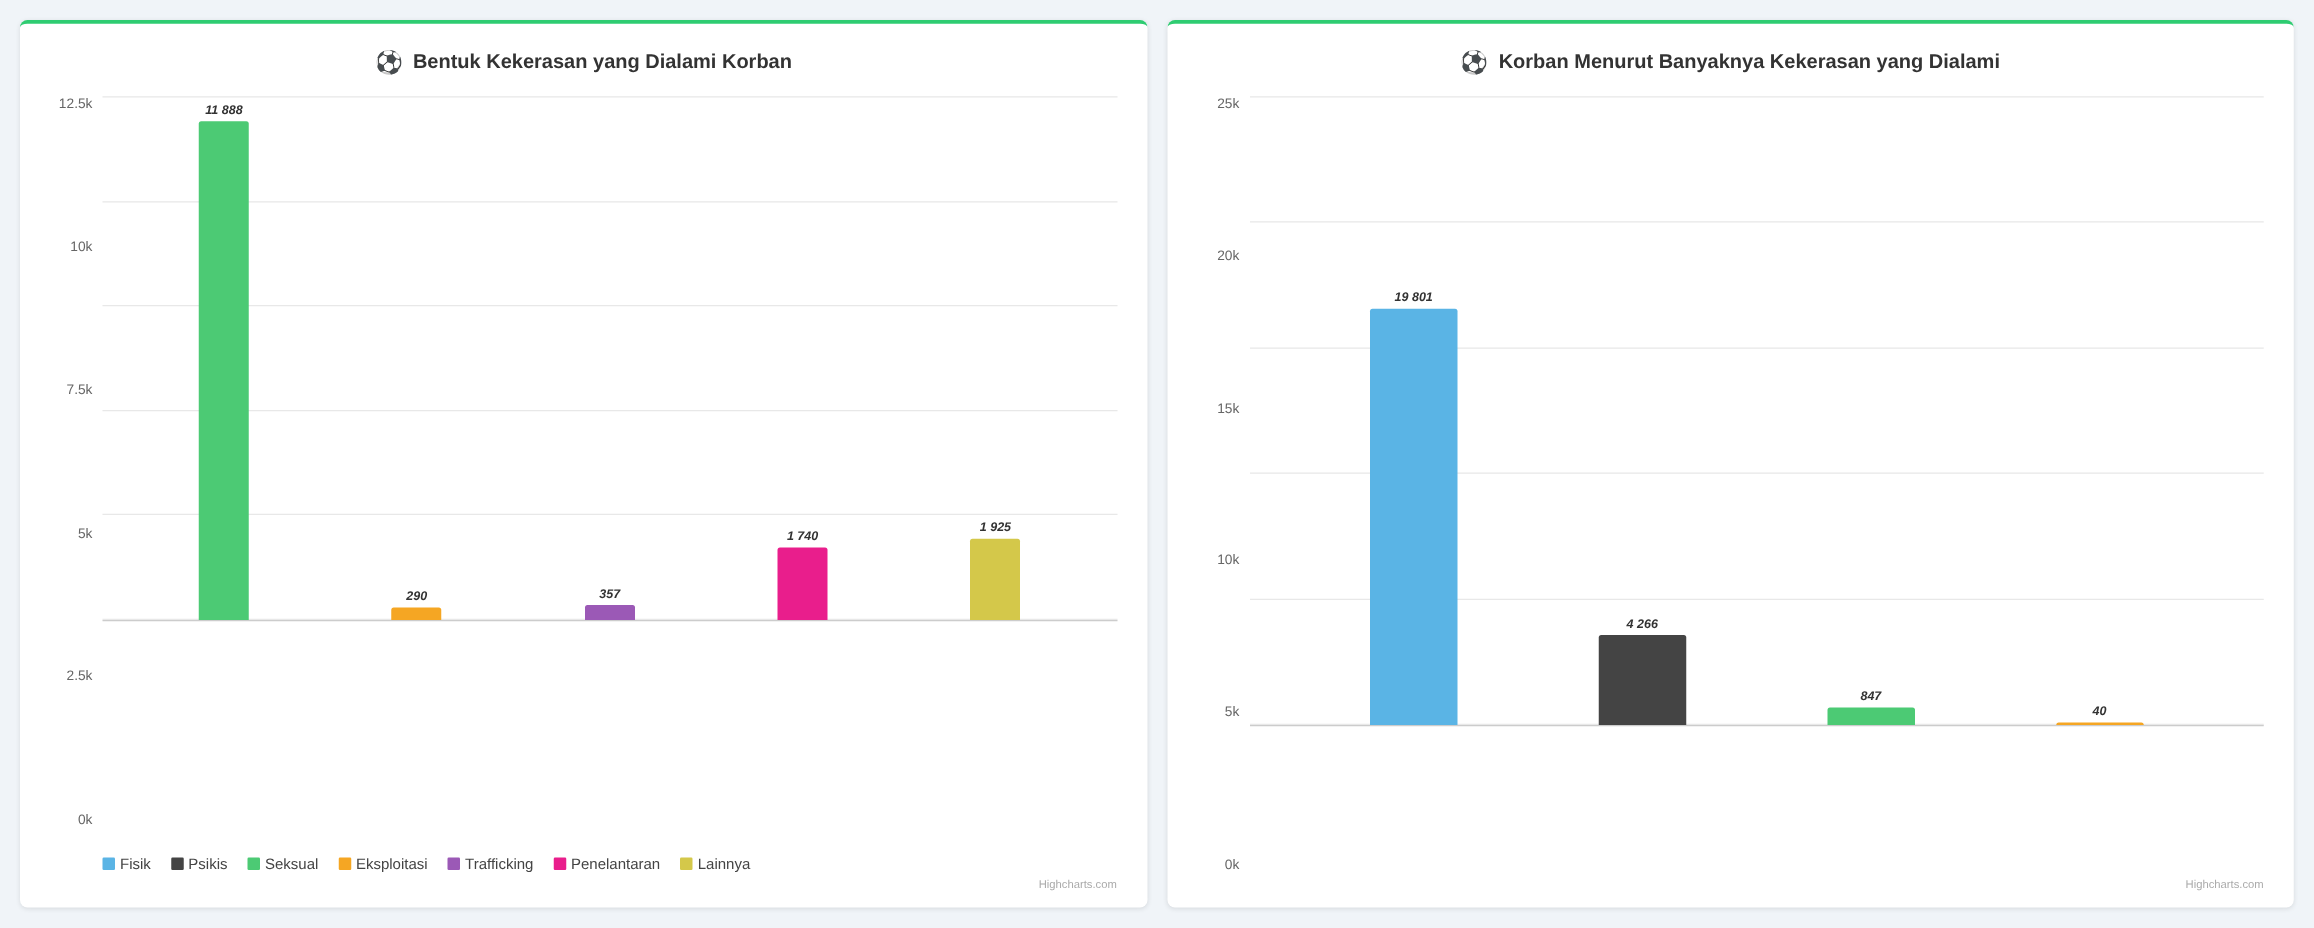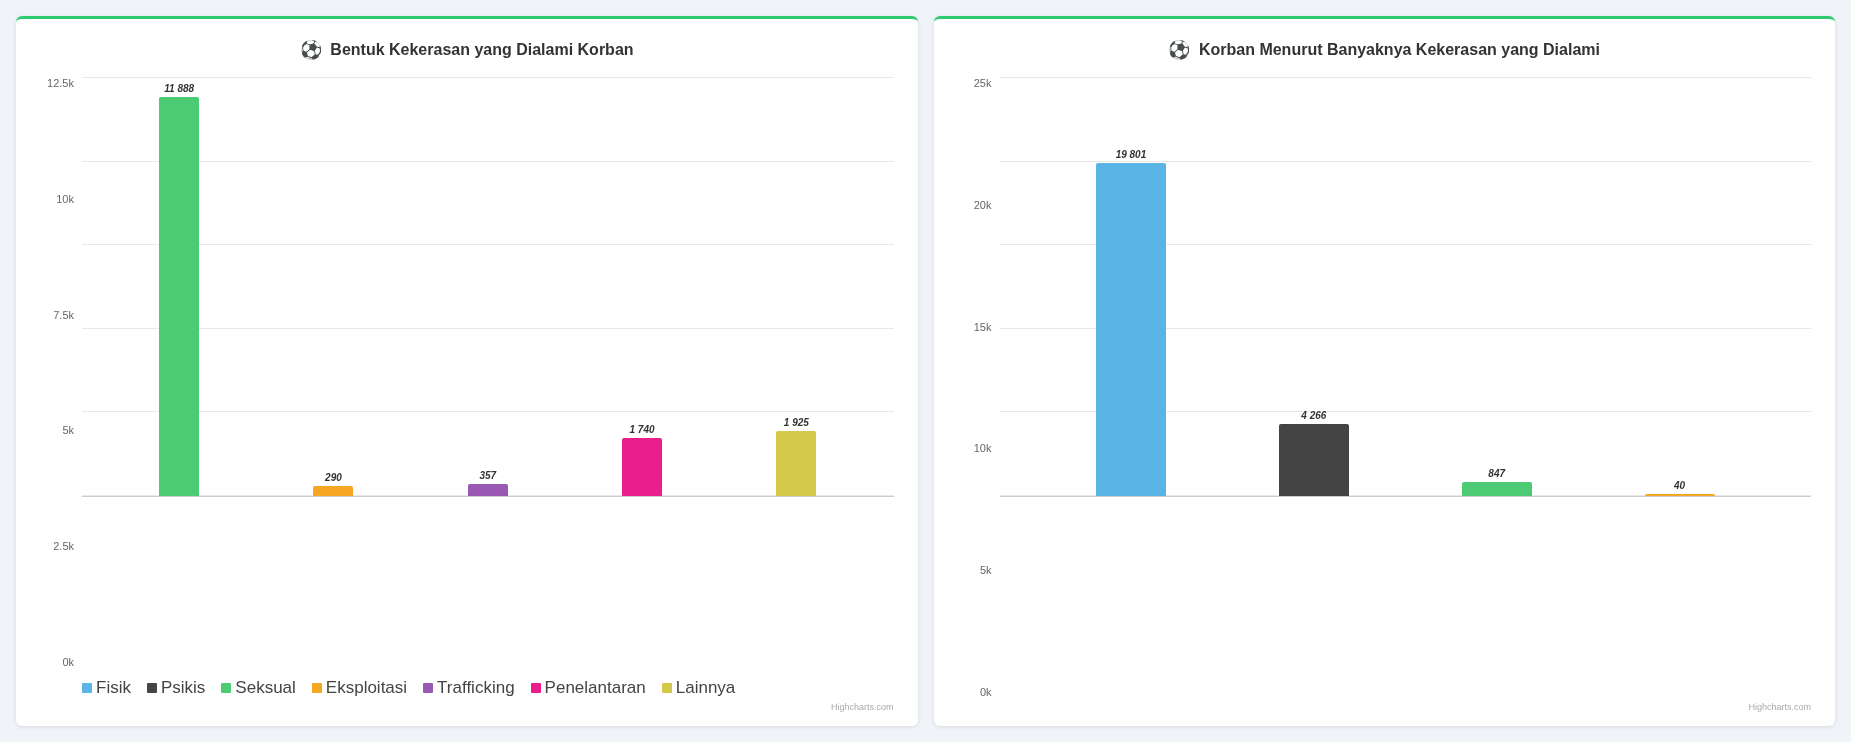--- a/index.html
+++ b/index.html
@@ -103,22 +103,22 @@
       font-style: italic;
     }
     .bar {
       width: 40px;
       border-radius: 2px 2px 0 0;
     }
     .legend {
       display: flex;
       flex-wrap: wrap;
       gap: 6px 16px;
-      margin-top: 10px;
-      font-size: 17px;
+      margin-top: 22px;
+      font-size: 12px;
       color: #444;
       padding-left: 42px;
     }
     .legend-item {
       display: flex;
       align-items: center;
       gap: 4px;
     }
     .legend-color {
       width: 10px;
@@ -242,21 +242,21 @@
   <div class="chart-area">
     <div class="chart-inner">
       <div class="y-axis" id="y-axis-2">
           <span>0k</span>
           <span>5k</span>
           <span>10k</span>
           <span>15k</span>
           <span>20k</span>
           <span>25k</span>
         </div>
-      <div class="chart-plot" id="chart-2-plot" style="height: 420px;">
+      <div class="chart-plot" id="chart-2-plot" style="height: 504px;">
         <div class="grid-lines" id="grid-2">
             <div class="grid-line"></div>
             <div class="grid-line"></div>
             <div class="grid-line"></div>
             <div class="grid-line"></div>
             <div class="grid-line"></div>
             <div class="grid-line"></div>
           </div>
         <div class="bars-container bars-container-2" id="bars-2">
             <div class="bar-group">

